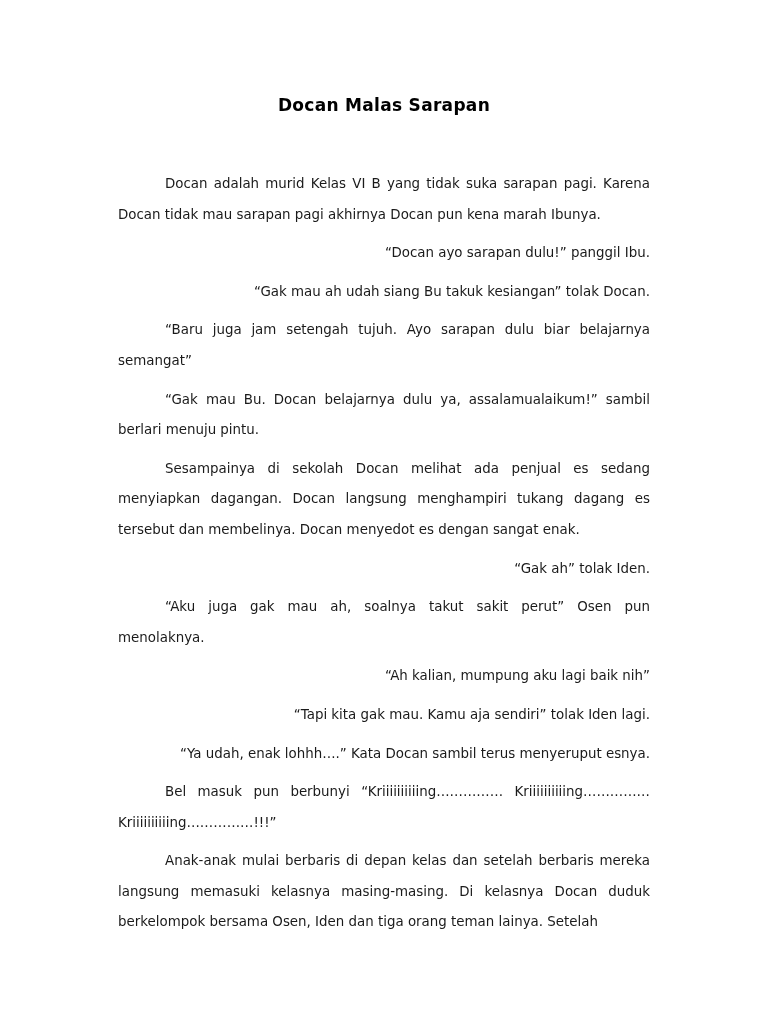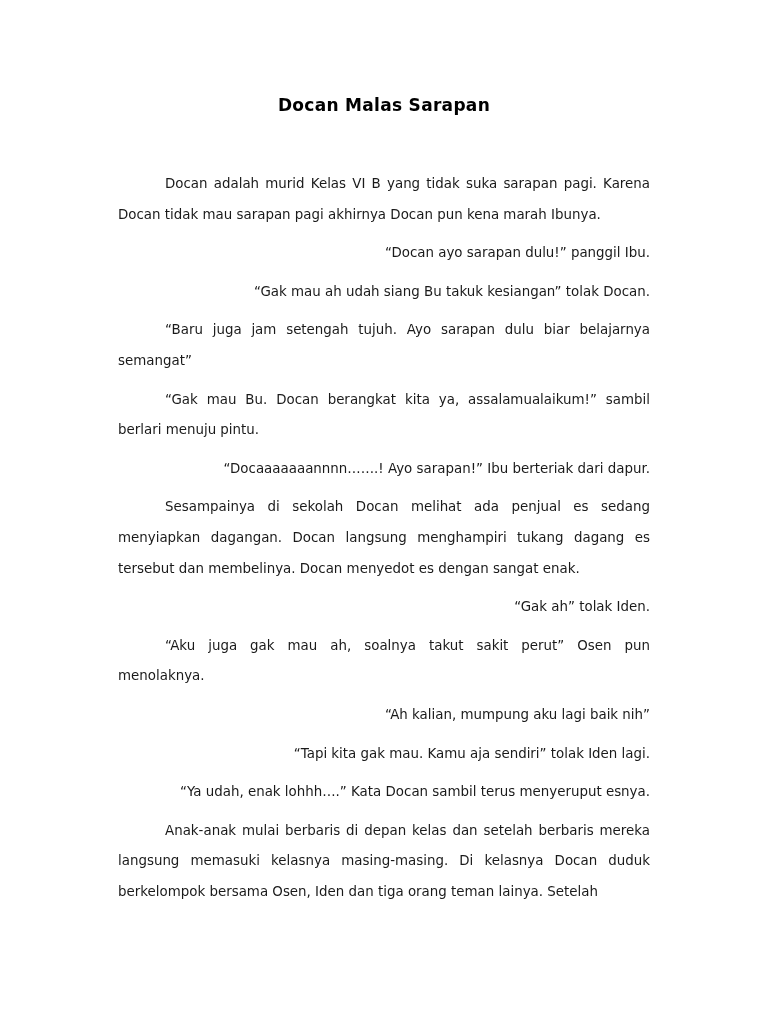--- a/index.html
+++ b/index.html
@@ -56,23 +56,23 @@
 <body>
 
 <div class="page">
   <div class="title">Docan Malas Sarapan</div>
 
   <div class="body-text">
     <p class="para">Docan adalah murid Kelas VI B yang tidak suka sarapan pagi. Karena Docan tidak mau sarapan pagi akhirnya Docan pun kena marah Ibunya.</p>
     <p class="para left">“Docan ayo sarapan dulu!” panggil Ibu.</p>
     <p class="para left">“Gak mau ah udah siang Bu takuk kesiangan” tolak Docan.</p>
     <p class="para">“Baru juga jam setengah tujuh. Ayo sarapan dulu biar belajarnya semangat”</p>
-    <p class="para">“Gak mau Bu. Docan berangkat kita ya, assalamualaikum!” sambil berlari menuju pintu.</p>
-    <p class="para left">“Docaaaaaaannnn…….! Ayo sarapan!” Ibu berteriak dari dapur.</p>
+    <p class="para">“Gak mau Bu. Docan belajarnya dulu ya, assalamualaikum!” sambil berlari menuju pintu.</p>
     <p class="para">Sesampainya di sekolah Docan melihat ada penjual es sedang menyiapkan dagangan. Docan langsung menghampiri tukang dagang es tersebut dan membelinya. Docan menyedot es dengan sangat enak.</p>
     <p class="para left">“Gak ah” tolak Iden.</p>
     <p class="para">“Aku juga gak mau ah, soalnya takut sakit perut” Osen pun menolaknya.</p>
     <p class="para left">“Ah kalian, mumpung aku lagi baik nih”</p>
     <p class="para left">“Tapi kita gak mau. Kamu aja sendiri” tolak Iden lagi.</p>
     <p class="para left">“Ya udah, enak lohhh….” Kata Docan sambil terus menyeruput esnya.</p>
+    <p class="para">Bel masuk pun berbunyi “Kriiiiiiiiiing…………… Kriiiiiiiiiing…………… Kriiiiiiiiiing……………!!!”</p>
     <p class="para">Anak-anak mulai berbaris di depan kelas dan setelah berbaris mereka langsung memasuki kelasnya masing-masing. Di kelasnya Docan duduk berkelompok bersama Osen, Iden dan tiga orang teman lainya. Setelah</p>
   </div>
 </div>
 
 </body></html>

